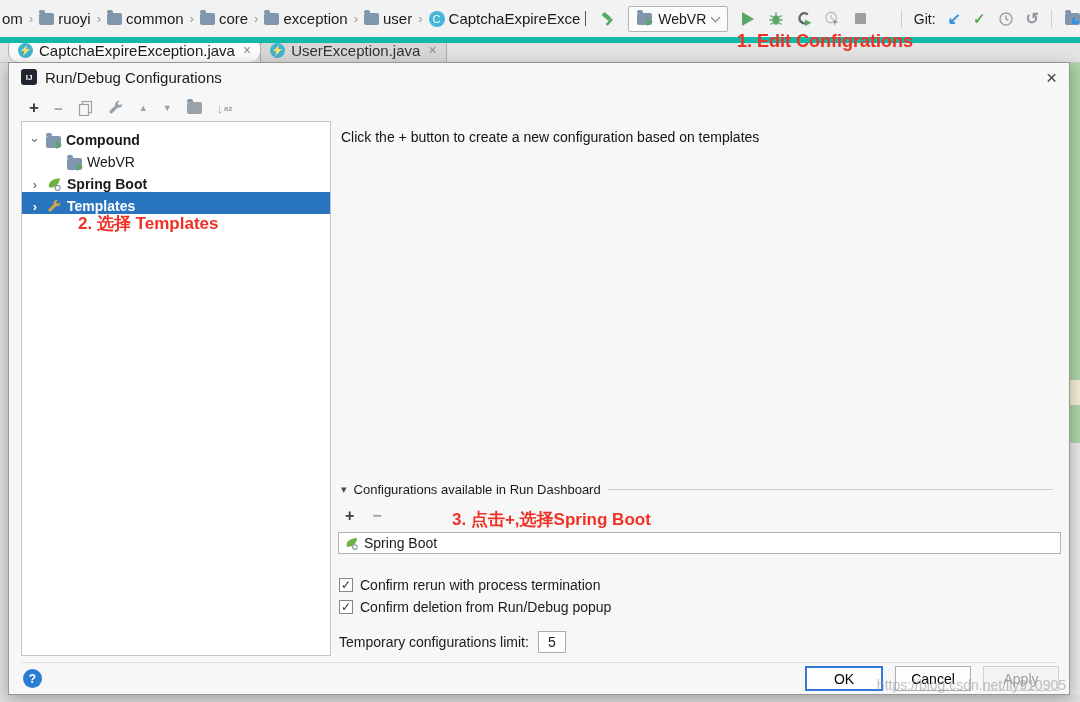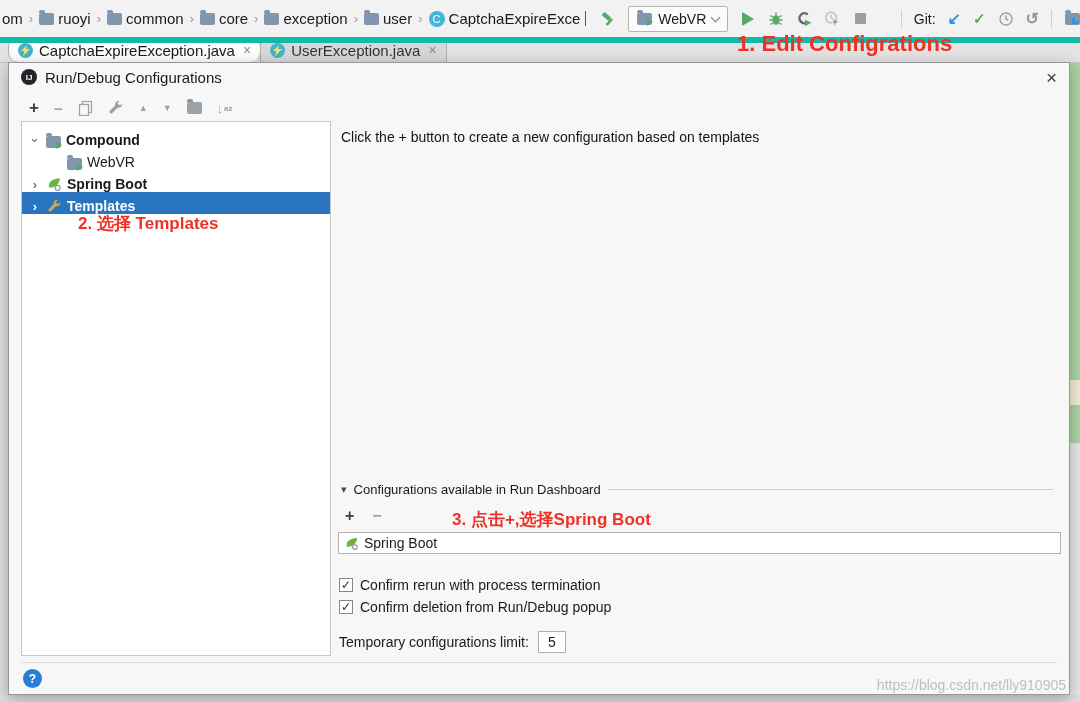--- a/index.html
+++ b/index.html
@@ -42,21 +42,21 @@
   .tab.inactive{background:#d7d7d7;color:#333;}
   .tab-close{color:#8a8a8a;font-size:14px;margin-left:2px;}
   .bolt-badge{width:15px;height:15px;border-radius:50%;background:#42b3cf;display:flex;align-items:center;justify-content:center;}
   
   .anno{position:absolute;color:#ee3124;font-weight:bold;z-index:30;white-space:nowrap;}
   
   .dialog{position:absolute;left:8px;top:62px;width:1062px;height:633px;background:#f7f7f7;
           border:1px solid #979797;box-shadow:0 4px 14px rgba(0,0,0,.28);z-index:10;box-sizing:border-box;}
   .dlg-title{position:absolute;top:0;left:0;right:0;height:28px;display:flex;align-items:center;
           gap:8px;padding:0 12px;font-size:15px;}
-  .ij-logo{width:16px;height:16px;background:#20242e;border-radius:8px;color:#fff;font-size:8px;
+  .ij-logo{width:16px;height:16px;background:#20242e;border-radius:3px;color:#fff;font-size:8px;
           font-weight:bold;display:flex;align-items:center;justify-content:center;}
   .dlg-close{margin-left:auto;font-size:19px;color:#444;line-height:1;cursor:default;}
   .dlg-toolbar{position:absolute;left:20px;top:35px;display:flex;align-items:center;gap:15px;height:20px;}
   .tbtn{color:#9aa2a8;font-size:15px;font-weight:bold;display:inline-flex;align-items:center;}
   .tbtn.dark{color:#3c3c3c;font-size:17px;}
   .tri-small{font-size:9px;color:#9aa2a8;}
   .sortico{display:flex;align-items:center;color:#9aa2a8;font-size:13px;font-weight:bold;gap:1px;}
   .sortico .lets{font-size:8px;letter-spacing:0;}
   
   .tree{position:absolute;left:12px;top:58px;width:310px;height:535px;background:#ffffff;
@@ -219,21 +219,21 @@
       <span class="bolt-badge">
         <svg width="9" height="11" viewBox="0 0 9 11">
             <polygon points="6,0 0,6 3.2,6 2.2,11 9,4 5.2,4" fill="#f7e06a"></polygon>
           </svg>
       </span>
       <span>UserException.java</span>
       <span class="tab-close">×</span>
     </div>
   </div>
 
-  <div class="anno" style="left:737px;top:31px;font-size:22px;">1. Edit Configrations</div>
+  <div class="anno" style="left:737px;top:31px;font-size:18px;">1. Edit Configrations</div>
 
   <div class="strip" style="top:62px;height:318px;background:#abd3a6;"></div>
   <div class="strip" style="top:380px;height:25px;background:#f2ecd5;"></div>
   <div class="strip" style="top:405px;height:38px;background:#abd3a6;"></div>
   <div class="strip" style="top:443px;height:252px;background:#e6e6e6;"></div>
 
   <div class="dialog">
     <div class="dlg-title">
       <span class="ij-logo">IJ</span>
       <span>Run/Debug Configurations</span>
@@ -332,19 +332,24 @@
     </div>
 
     <div class="limitrow">
       <span>Temporary configurations limit:</span>
       <span class="limitbox">5</span>
     </div>
 
     <div class="footline"></div>
     <div class="helpbtn">?</div>
 
+    <div class="btnrow">
+      <button class="btn default">OK</button>
+      <button class="btn">Cancel</button>
+      <button class="btn disabled">Apply</button>
+    </div>
   </div>
 
   <div class="anno" style="left:78px;top:212px;font-size:17px;">2. 选择 Templates</div>
   <div class="anno" style="left:452px;top:508px;font-size:17px;">3. 点击+,选择Spring Boot</div>
 
   <div class="watermark">https://blog.csdn.net/lly910905</div>
 </div>
 
 </body></html>

